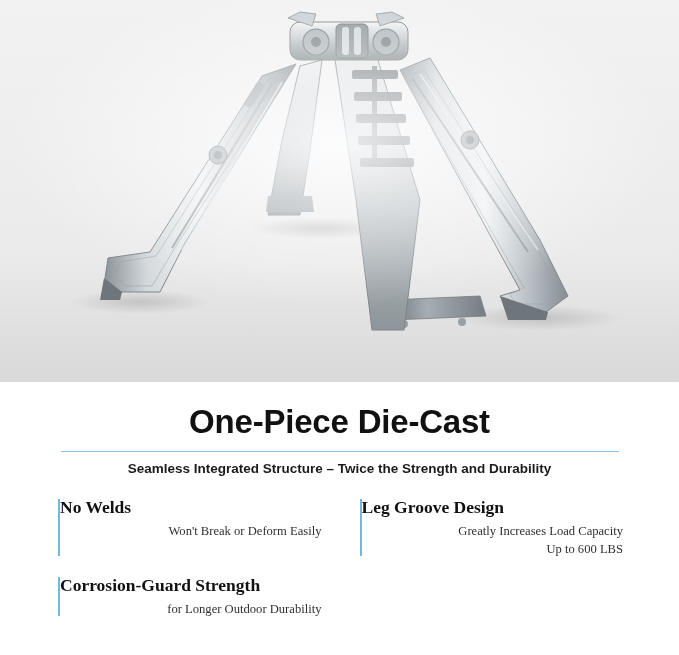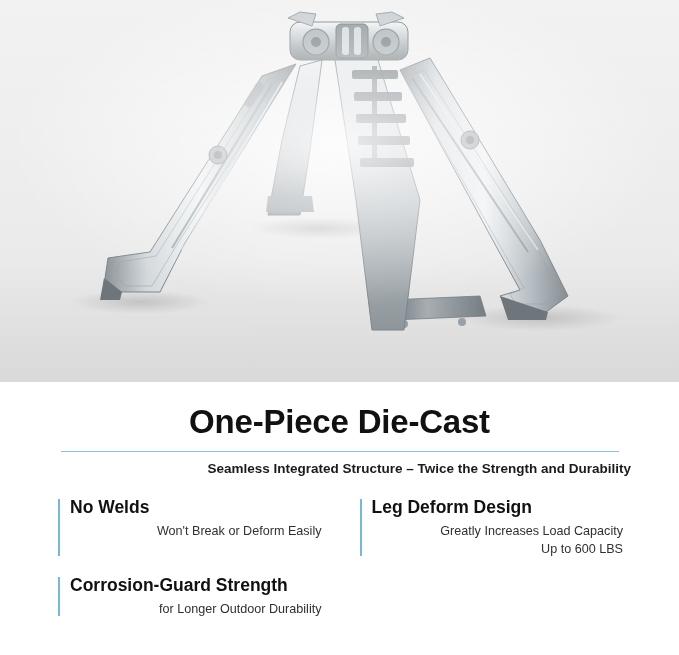--- a/index.html
+++ b/index.html
@@ -75,38 +75,39 @@
     display: flex;
     justify-content: center;
     margin-top: 9px;
   }
   .rule {
     width: 558px;
     height: 1px;
     background: #8fc2de;
   }
   .subhead {
-    text-align: right;
+    text-align: center;
     color: #1b1b1b;
     font-size: 13.5px;
     font-weight: bold;
     margin-top: 9px;
   }
 
   .features {
     margin-top: 21px;
     display: grid;
     grid-template-columns: 1fr 1fr;
     column-gap: 38px;
     row-gap: 17px;
     padding: 0 8px 0 10px;
   }
   .feature {
     position: relative;
-    padding-left: 12px;
+    padding-left: 2px;
+    font-family: Liberation Serif, serif;
   }
   .feature::before {
     content: "";
     position: absolute;
     left: 0;
     top: 2px;
     bottom: 2px;
     width: 2px;
     background: #79b7d8;
   }
@@ -247,21 +248,21 @@
 
       <div class="feature">
         <div class="feature-title">No Welds</div>
         <div class="feature-desc">
           <span class="l">Won't Break or Deform Easily</span>
         </div>
       </div>
 
 
       <div class="feature">
-        <div class="feature-title">Leg Deform Design</div>
+        <div class="feature-title">Leg Groove Design</div>
         <div class="feature-desc">
           <span class="l">Greatly Increases Load Capacity</span>
           <span class="l">Up to 600 LBS</span>
         </div>
       </div>
 
       <div class="feature">
         <div class="feature-title">Corrosion-Guard Strength</div>
         <div class="feature-desc">
           <span class="l">for Longer Outdoor Durability</span>

